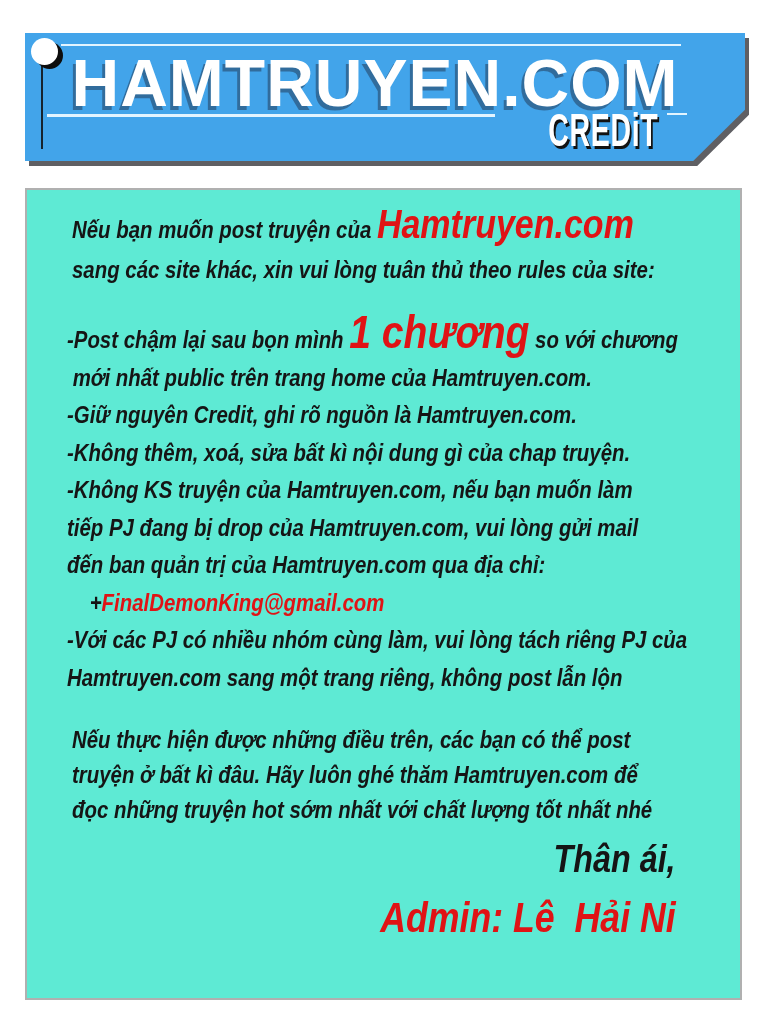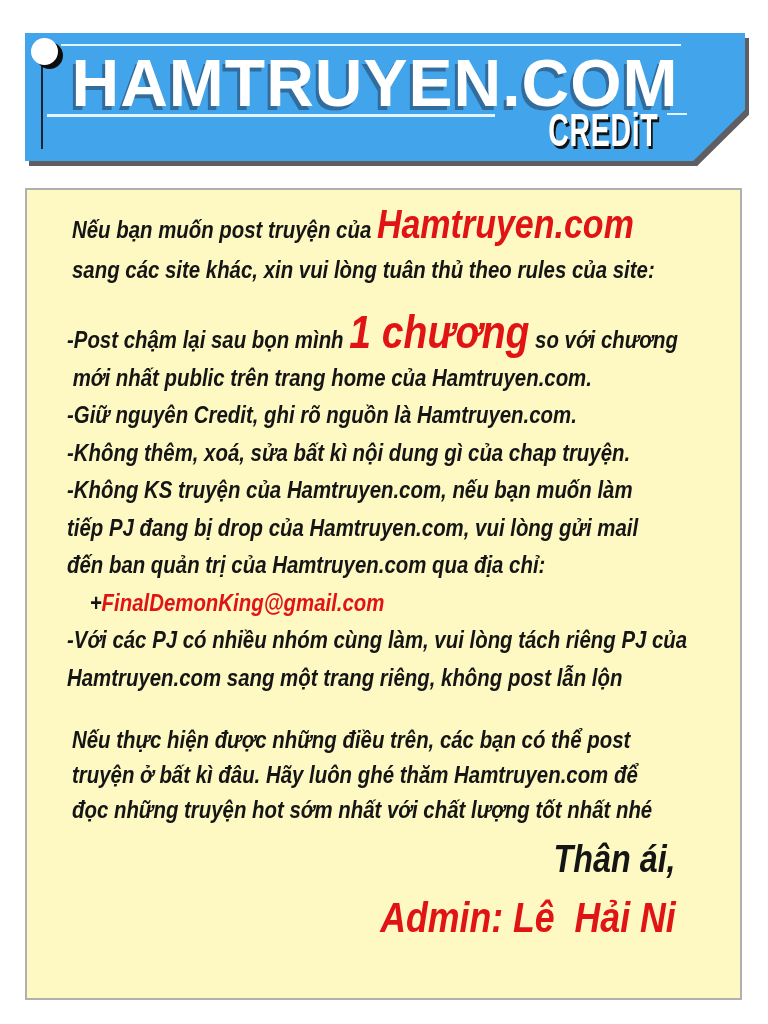--- a/index.html
+++ b/index.html
@@ -33,21 +33,21 @@
   .credit-label{
     position:absolute;right:87px;top:70px;
     font-size:46px;font-weight:700;letter-spacing:1px;color:#ffffff;
     text-shadow:3px 3px 0 #121212;white-space:nowrap;
     transform:scaleX(.62);transform-origin:100% 50%;
   }
   .short-line{position:absolute;right:58px;top:80px;width:20px;height:2px;background:#e2f4ff;}
   
   .content-card{
     position:absolute;left:25px;top:188px;width:713px;height:808px;
-    background:#fef9c3;border:2px solid #b0b0b0;
+    background:#5eead4;border:2px solid #b0b0b0;
   }
   .txt{
     position:absolute;color:#151515;font-weight:700;font-style:italic;
     font-size:24px;transform:scaleX(.85);transform-origin:0 0;
   }
   .line{white-space:pre;}
   .intro{left:45px;top:14px;}
   .intro .line{line-height:40px;}
   .rules{left:40px;top:124px;}
   .rules .line{line-height:37.5px;}

